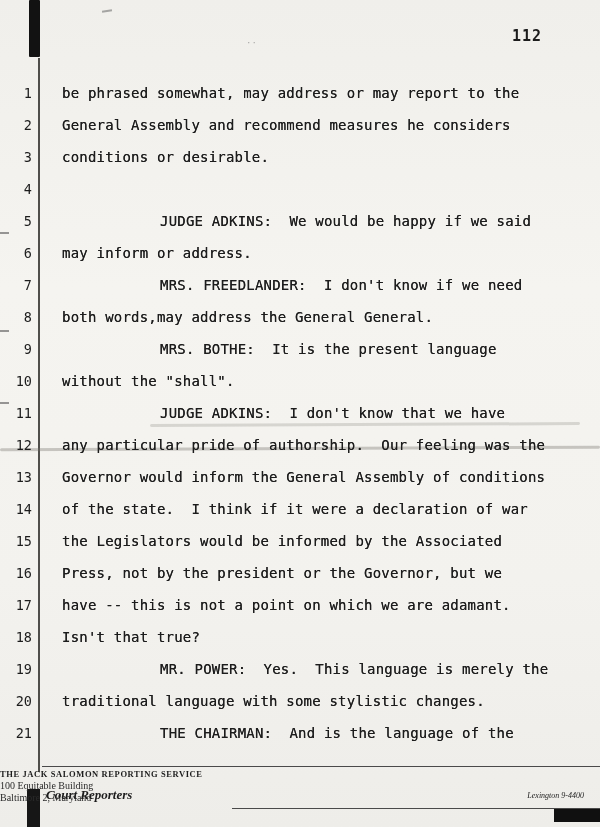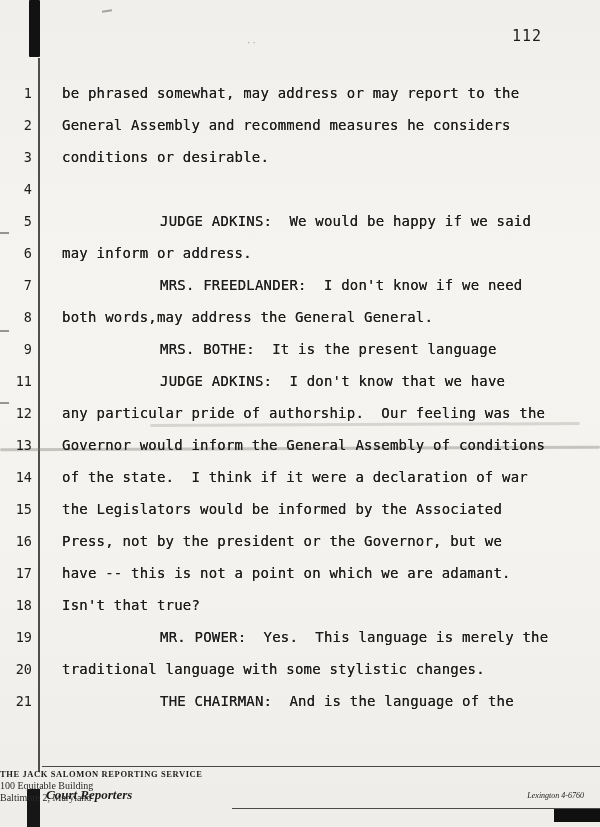--- a/index.html
+++ b/index.html
@@ -13,21 +13,21 @@
   .blob-tl{position:absolute;left:29px;top:0;width:11px;height:57px;background:#121212;border-radius:1px;}
   .blob-bl{position:absolute;left:27px;bottom:0;width:13px;height:38px;background:#161616;}
   .blob-br{position:absolute;right:0;bottom:5px;width:46px;height:13px;background:#101010;}
   .margin-rule{position:absolute;left:38px;top:58px;height:714px;width:2px;background:#33312e;opacity:.85;}
   .edge-dash{position:absolute;left:0;width:9px;height:2px;background:#555;opacity:.6;}
   .mark-top{position:absolute;left:102px;top:10px;width:10px;height:2px;background:#666;opacity:.55;transform:rotate(-8deg);}
   .mark-center{position:absolute;left:246px;top:38px;color:#777;font-size:9px;opacity:.6;}
   .streak{position:absolute;left:0;width:600px;height:3px;background:#6f6c66;opacity:.35;transform:rotate(-.25deg);border-radius:2px;}
   .streak.partial{left:150px;width:430px;opacity:.22;}
   
-  .page-number{position:absolute;top:27px;right:58px;font-size:15px;font-weight:normal;letter-spacing:1px;}
+  .page-number{position:absolute;top:27px;right:58px;font-size:15px;font-weight:bold;letter-spacing:1px;}
   
   .rows{position:absolute;top:84px;left:0;width:600px;}
   .t-line{position:relative;height:32px;display:flex;align-items:flex-start;font-size:14px;line-height:18px;}
   .line-num{flex:0 0 32px;width:32px;text-align:right;font-size:13.5px;}
   .line-text{margin-left:30px;white-space:pre;letter-spacing:.2px;text-shadow:0 0 .4px #333;}
   .t-line.indent .line-text{margin-left:128px;}
   
   .footer-rule-top{position:absolute;left:42px;right:0;top:766px;height:1px;background:#4a4a4a;}
   .footer-rule-bottom{position:absolute;left:232px;right:0;top:808px;height:1px;background:#4a4a4a;}
   .footer-center{position:absolute;top:769px;left:0;width:100%;text-align:left;
@@ -87,20 +87,24 @@
     <span class="line-text">MRS. FREEDLANDER:  I don't know if we need</span>
   </div>
       <div class="t-line">
     <span class="line-num">8</span>
     <span class="line-text">both words,may address the General General.</span>
   </div>
       <div class="t-line indent">
     <span class="line-num">9</span>
     <span class="line-text">MRS. BOTHE:  It is the present language</span>
   </div>
+      <div class="t-line">
+    <span class="line-num">10</span>
+    <span class="line-text">without the "shall".</span>
+  </div>
       <div class="t-line indent">
     <span class="line-num">11</span>
     <span class="line-text">JUDGE ADKINS:  I don't know that we have</span>
   </div>
       <div class="t-line">
     <span class="line-num">12</span>
     <span class="line-text">any particular pride of authorship.  Our feeling was the</span>
   </div>
       <div class="t-line">
     <span class="line-num">13</span>
@@ -141,15 +145,15 @@
     </div>
 
   <div class="footer-rule-top"></div>
   <div class="footer-rule-bottom"></div>
   <div class="footer-center">
     <div class="footer-service">THE JACK SALOMON REPORTING SERVICE</div>
     <div class="footer-addr">100 Equitable Building</div>
     <div class="footer-addr">Baltimore 2, Maryland</div>
   </div>
   <div class="footer-left">Court Reporters</div>
-  <div class="footer-right">Lexington 4-6760</div>
+  <div class="footer-right">Lexington 9-4400</div>
 
 </div>
 
 </body></html>

